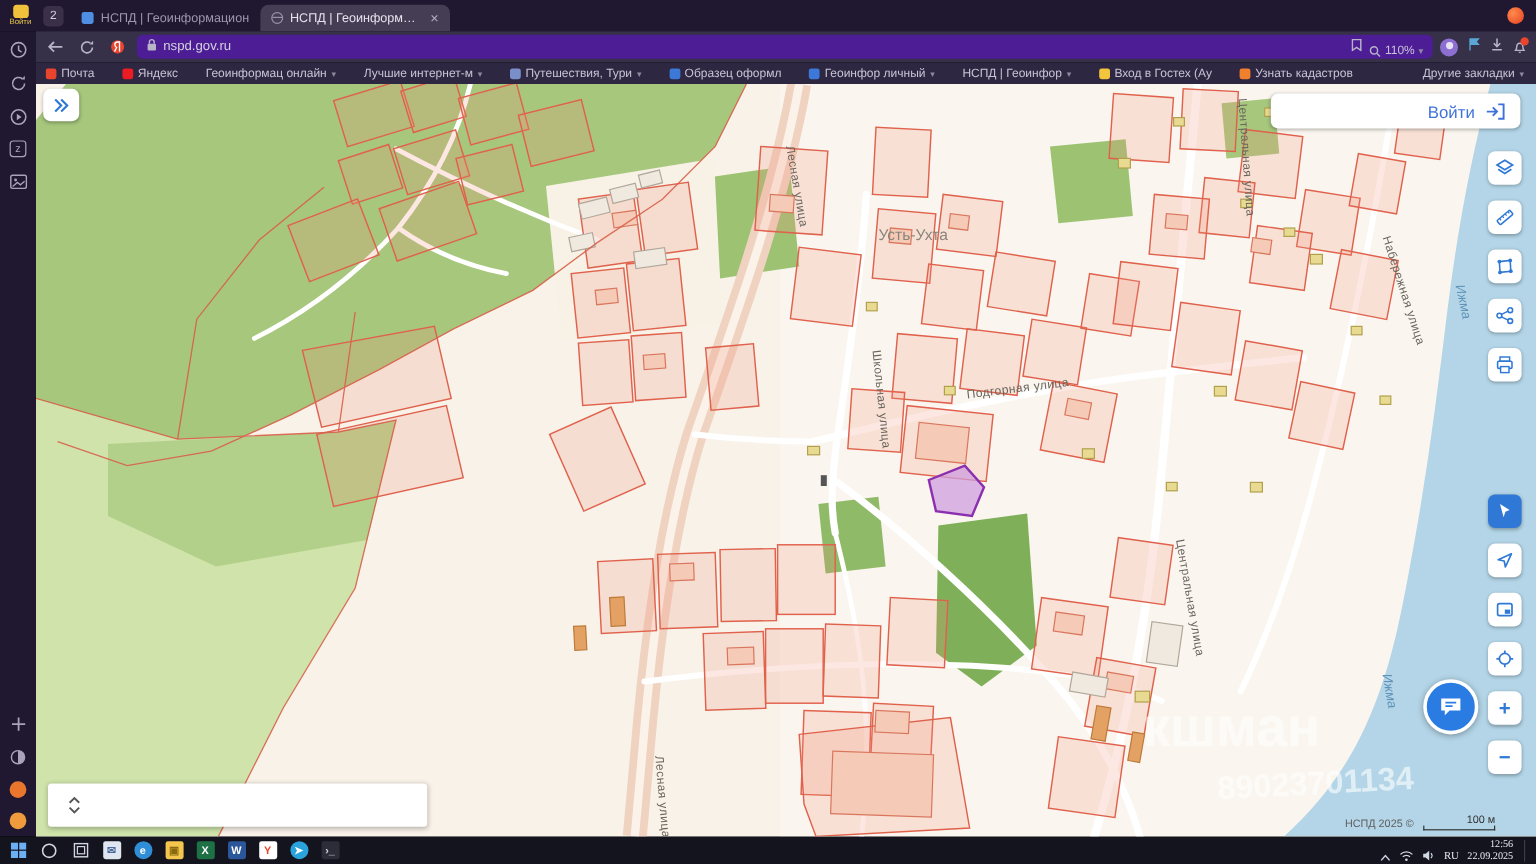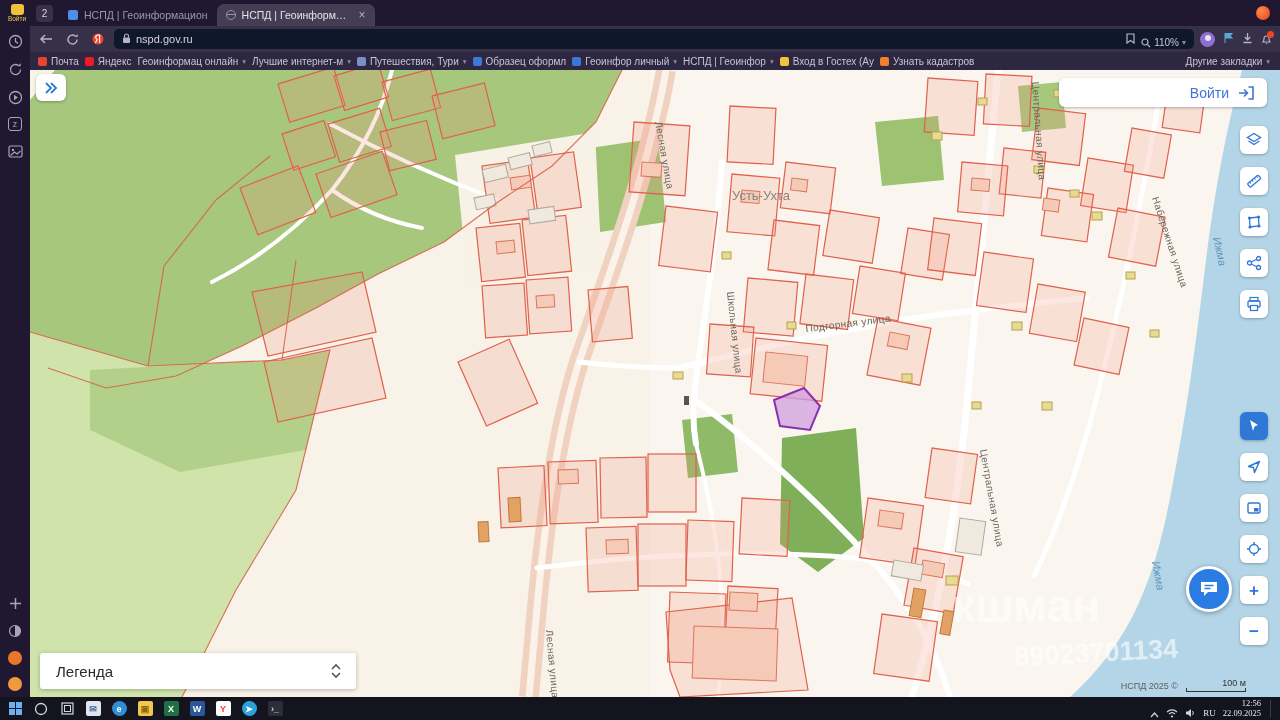--- a/index.html
+++ b/index.html
@@ -32,37 +32,37 @@
   .ss-spacer { flex:1; }
   .ss-z { width:14px; height:14px; border:1.2px solid #a9a2bb; border-radius:3px; color:#a9a2bb; font-size:9px;
           display:flex; align-items:center; justify-content:center; }
   .ss-orange { width:14px; height:14px; border-radius:50%; background:#e8762c; }
   .ss-orange.b { background:#f09a3e; }
   .right-col { width:1250px; display:flex; flex-direction:column; }
 
   
   .address-bar { height:26px; background:#363049; display:flex; align-items:center; padding:0 8px 0 6px; gap:6px; }
   .nav-icon { width:20px; height:20px; display:flex; align-items:center; justify-content:center; }
-  .url-field { flex:1; height:20px; background:#0f172a; border-radius:5px; display:flex; align-items:center;
+  .url-field { flex:1; height:20px; background:#4c1d95; border-radius:5px; display:flex; align-items:center;
                padding:0 8px; position:relative; min-width:0; }
   .domain-wrap { display:flex; align-items:center; gap:5px; z-index:2; }
   .domain { color:#d6d1e0; font-size:11px; }
   .page-title { position:absolute; left:0; right:0; text-align:center; color:#b6b0c6; font-size:11px; pointer-events:none; }
   .field-right { margin-left:auto; display:flex; align-items:flex-end; gap:6px; z-index:2; }
   .zoom-chip { display:flex; align-items:center; gap:3px; color:#c9c3d6; font-size:10px; }
   .chev { color:#8e87a0; font-size:8px; }
   .ab-right { display:flex; align-items:center; gap:8px; }
   .avatar-purple { width:15px; height:15px; border-radius:50%; background:#8d6fd1; position:relative; }
   .avatar-purple::after { content:""; position:absolute; left:4.5px; top:3px; width:6px; height:6px; border-radius:50%; background:#e8e2f5; }
   .bell-wrap { position:relative; display:flex; }
   .red-dot { position:absolute; right:-2px; top:-2px; width:7px; height:7px; border-radius:50%; background:#e8442e; }
 
   
   .bookmarks-bar { height:18px; background:#2e2741; display:flex; align-items:center; padding:0 10px 0 8px; }
-  .bm-list { display:flex; align-items:flex-start; gap:6px; overflow:hidden; flex:1; }
+  .bm-list { display:flex; align-items:flex-start; gap:23px; overflow:hidden; flex:1; }
   .bm { display:flex; align-items:center; gap:4px; white-space:nowrap; cursor:pointer; }
   .bm-ico { width:9px; height:9px; border-radius:2px; flex:0 0 9px; }
   .bm-label { color:#c9c3d6; font-size:10px; }
   .bm-chev { color:#8e87a0; font-size:7.5px; }
   .bm-right { display:flex; align-items:center; gap:4px; margin-left:10px; white-space:nowrap; }
 
   
   .map { position:relative; width:1250px; height:627px; background:#f8f2e9; overflow:hidden; }
   .basemap { position:absolute; left:0; top:0; }
   .pc-g rect, .pc-g path { fill:rgba(240,146,122,0.22); stroke:#e0614c; stroke-width:1.2; }
@@ -566,21 +566,20 @@
         </div>
 
         <div class="chat-btn">
           <svg width="22" height="22" viewBox="0 0 22 22">
               <path d="M3 4 h16 v10 h-9 l-4 4 v-4 h-3 Z" fill="#fff"></path>
               <path d="M6.5 7.5 h9 M6.5 10.5 h6" stroke="#2a7ce2" stroke-width="1.4"></path>
             </svg>
         </div>
 
         <div class="legend">
-          <span class="legend-label">Легенда</span>
           <svg width="12" height="16" viewBox="0 0 12 16">
               <path d="M2 6 L6 2 L10 6" fill="none" stroke="#555" stroke-width="1.6"></path>
               <path d="M2 10 L6 14 L10 10" fill="none" stroke="#555" stroke-width="1.6"></path>
             </svg>
         </div>
 
         <div class="map-attr">
           <span class="attr-text">НСПД 2025 ©</span>
           <div class="scalebar">
             <div class="num">100 м</div>

